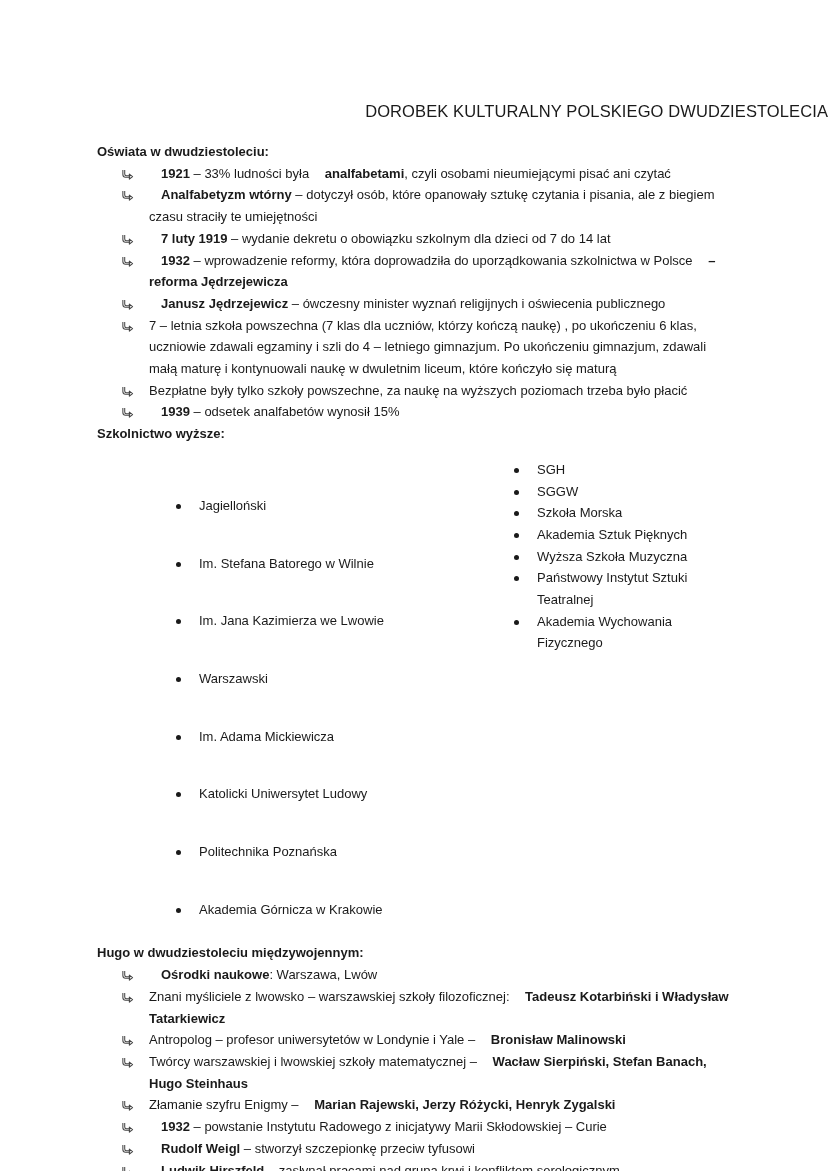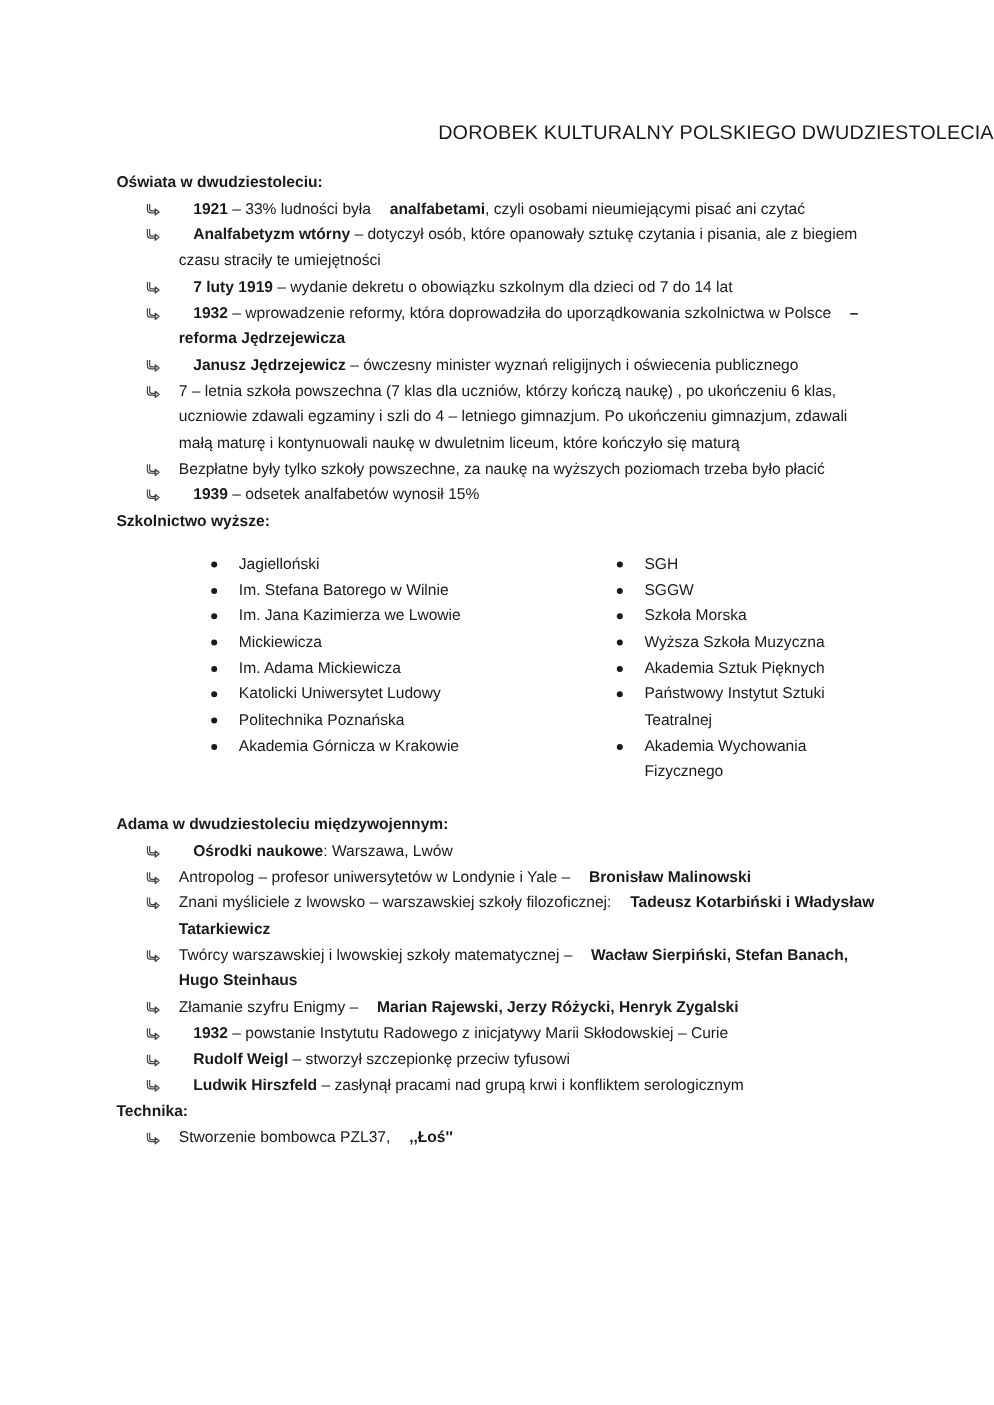--- a/index.html
+++ b/index.html
@@ -10,21 +10,21 @@
   .section-h { font-weight: bold; }
   .arrow-item { position: relative; padding-left: 52px; }
   .arrow-item .ico { position: absolute; left: 24px; top: 4px; width: 13px; height: 13px; }
   b { font-weight: bold; margin-left: 12px; }
   .uni { display: flex; margin-top: 14px; margin-bottom: 22px; }
   .uni ul { list-style: none; margin: 0; padding: 0; }
   .uni .col1 { margin-left: 74px; width: 266px; }
   .uni .col2 { margin-left: 72px; width: 200px; }
   .uni li { position: relative; padding-left: 28px; }
   .uni li .dot { position: absolute; left: 5px; top: 9px; width: 5px; height: 5px; border-radius: 50%; background: #1a1a1a; }
-  .col1 li { width: 210px; }
+  .col1 li { width: 210px; margin-top: 36px; }
   .col2 li { width: 180px; }
 </style>
 </head>
 <body>
 
 <div class="page">
   <div class="title">DOROBEK KULTURALNY POLSKIEGO DWUDZIESTOLECIA</div>
 
   <div class="content">
 
@@ -74,54 +74,54 @@
 
     <div class="section-h">Szkolnictwo wyższe:</div>
     <div id="list-szkolnictwo">
       </div>
 
     <div class="uni">
       <ul class="col1" id="uni-left">
           <li><span class="dot"></span><span>Jagielloński</span></li>
           <li><span class="dot"></span><span>Im. Stefana Batorego w Wilnie</span></li>
           <li><span class="dot"></span><span>Im. Jana Kazimierza we Lwowie</span></li>
-          <li><span class="dot"></span><span>Mickiewicza</span></li>
+          <li><span class="dot"></span><span>Warszawski</span></li>
           <li><span class="dot"></span><span>Im. Adama Mickiewicza</span></li>
           <li><span class="dot"></span><span>Katolicki Uniwersytet Ludowy</span></li>
           <li><span class="dot"></span><span>Politechnika Poznańska</span></li>
           <li><span class="dot"></span><span>Akademia Górnicza w Krakowie</span></li>
         </ul>
       <ul class="col2" id="uni-right">
           <li><span class="dot"></span><span>SGH</span></li>
           <li><span class="dot"></span><span>SGGW</span></li>
           <li><span class="dot"></span><span>Szkoła Morska</span></li>
+          <li><span class="dot"></span><span>Akademia Sztuk Pięknych</span></li>
           <li><span class="dot"></span><span>Wyższa Szkoła Muzyczna</span></li>
-          <li><span class="dot"></span><span>Akademia Sztuk Pięknych</span></li>
           <li><span class="dot"></span><span>Państwowy Instytut Sztuki Teatralnej</span></li>
           <li><span class="dot"></span><span>Akademia Wychowania Fizycznego</span></li>
         </ul>
     </div>
 
-    <div class="section-h">Adama w dwudziestoleciu międzywojennym:</div>
+    <div class="section-h">Hugo w dwudziestoleciu międzywojennym:</div>
     <div id="list-nauka">
         <div class="arrow-item"><span class="ico"><svg viewBox="0 0 14 14" width="13" height="13">
               <path d="M2 1 L2 6 Q2 9 5 9 L10 9" fill="none" stroke="#444" stroke-width="1.1"></path>
               <path d="M4 1 L4 5.5 Q4 7.3 5.8 7.3 L10 7.3" fill="none" stroke="#444" stroke-width="1.1"></path>
               <path d="M9 5.5 L12.5 8.2 L9 11 Z" fill="none" stroke="#444" stroke-width="1.1" stroke-linejoin="round"></path>
             </svg></span><b>Ośrodki naukowe</b><span>: Warszawa, Lwów</span></div>
         <div class="arrow-item"><span class="ico"><svg viewBox="0 0 14 14" width="13" height="13">
               <path d="M2 1 L2 6 Q2 9 5 9 L10 9" fill="none" stroke="#444" stroke-width="1.1"></path>
               <path d="M4 1 L4 5.5 Q4 7.3 5.8 7.3 L10 7.3" fill="none" stroke="#444" stroke-width="1.1"></path>
               <path d="M9 5.5 L12.5 8.2 L9 11 Z" fill="none" stroke="#444" stroke-width="1.1" stroke-linejoin="round"></path>
-            </svg></span><span>Antropolog – profesor uniwersytetów w Londynie i Yale – </span><b>Bronisław Malinowski</b></div>
+            </svg></span><span>Znani myśliciele z lwowsko – warszawskiej szkoły filozoficznej: </span><b>Tadeusz Kotarbiński i Władysław Tatarkiewicz</b></div>
         <div class="arrow-item"><span class="ico"><svg viewBox="0 0 14 14" width="13" height="13">
               <path d="M2 1 L2 6 Q2 9 5 9 L10 9" fill="none" stroke="#444" stroke-width="1.1"></path>
               <path d="M4 1 L4 5.5 Q4 7.3 5.8 7.3 L10 7.3" fill="none" stroke="#444" stroke-width="1.1"></path>
               <path d="M9 5.5 L12.5 8.2 L9 11 Z" fill="none" stroke="#444" stroke-width="1.1" stroke-linejoin="round"></path>
-            </svg></span><span>Znani myśliciele z lwowsko – warszawskiej szkoły filozoficznej: </span><b>Tadeusz Kotarbiński i Władysław Tatarkiewicz</b></div>
+            </svg></span><span>Antropolog – profesor uniwersytetów w Londynie i Yale – </span><b>Bronisław Malinowski</b></div>
         <div class="arrow-item"><span class="ico"><svg viewBox="0 0 14 14" width="13" height="13">
               <path d="M2 1 L2 6 Q2 9 5 9 L10 9" fill="none" stroke="#444" stroke-width="1.1"></path>
               <path d="M4 1 L4 5.5 Q4 7.3 5.8 7.3 L10 7.3" fill="none" stroke="#444" stroke-width="1.1"></path>
               <path d="M9 5.5 L12.5 8.2 L9 11 Z" fill="none" stroke="#444" stroke-width="1.1" stroke-linejoin="round"></path>
             </svg></span><span>Twórcy warszawskiej i lwowskiej szkoły matematycznej – </span><b>Wacław Sierpiński, Stefan Banach, Hugo Steinhaus</b></div>
         <div class="arrow-item"><span class="ico"><svg viewBox="0 0 14 14" width="13" height="13">
               <path d="M2 1 L2 6 Q2 9 5 9 L10 9" fill="none" stroke="#444" stroke-width="1.1"></path>
               <path d="M4 1 L4 5.5 Q4 7.3 5.8 7.3 L10 7.3" fill="none" stroke="#444" stroke-width="1.1"></path>
               <path d="M9 5.5 L12.5 8.2 L9 11 Z" fill="none" stroke="#444" stroke-width="1.1" stroke-linejoin="round"></path>
             </svg></span><span>Złamanie szyfru Enigmy – </span><b>Marian Rajewski, Jerzy Różycki, Henryk Zygalski</b></div>

